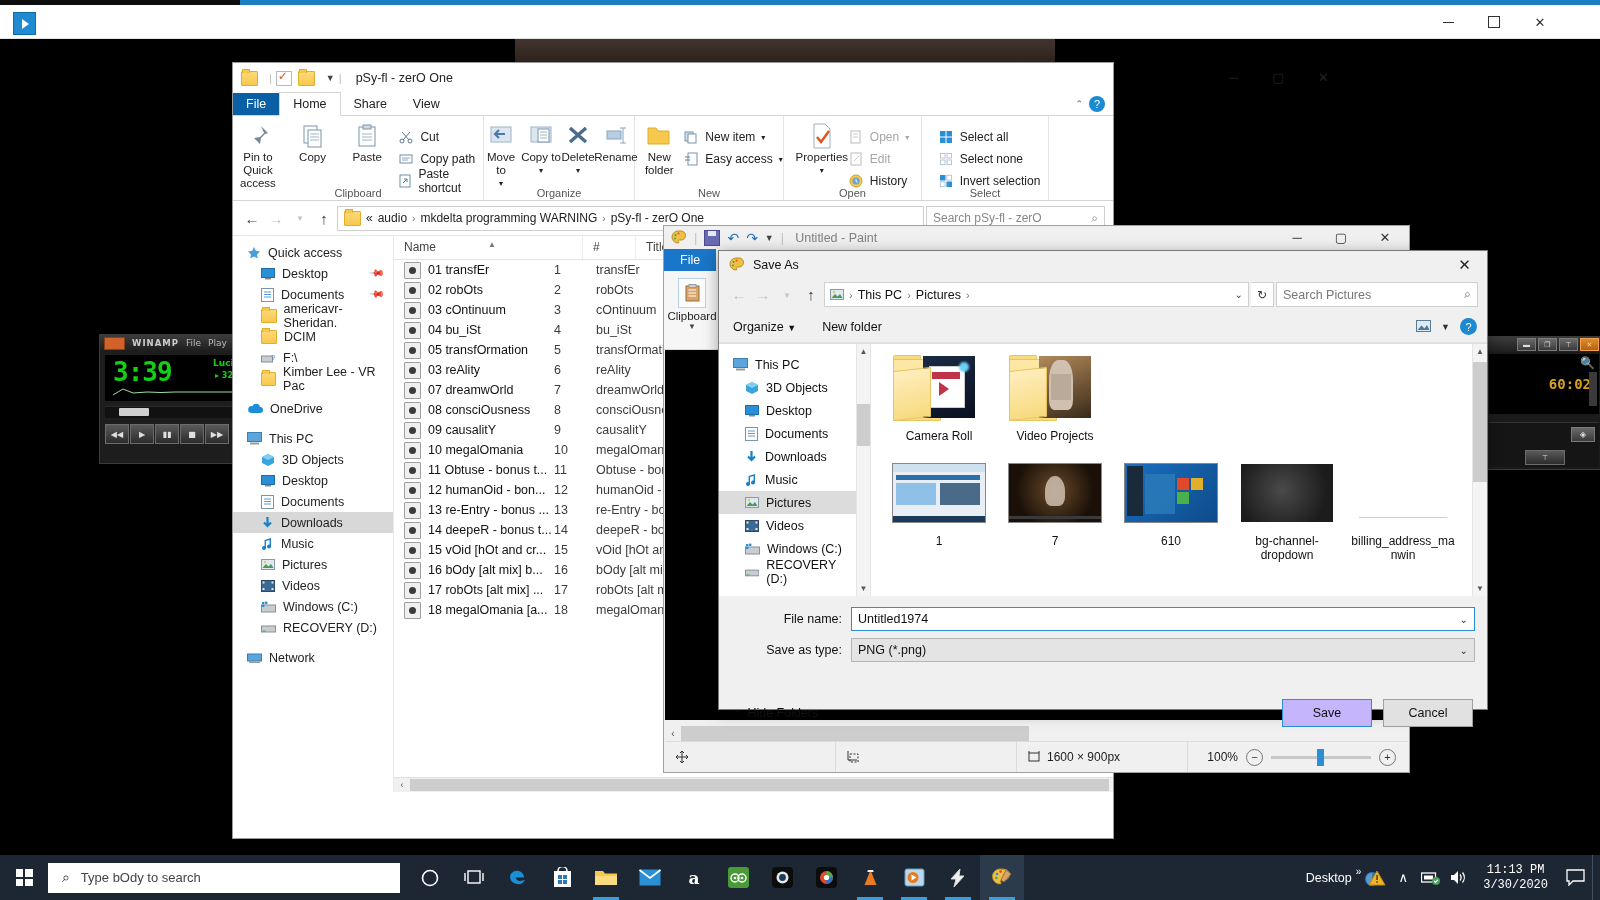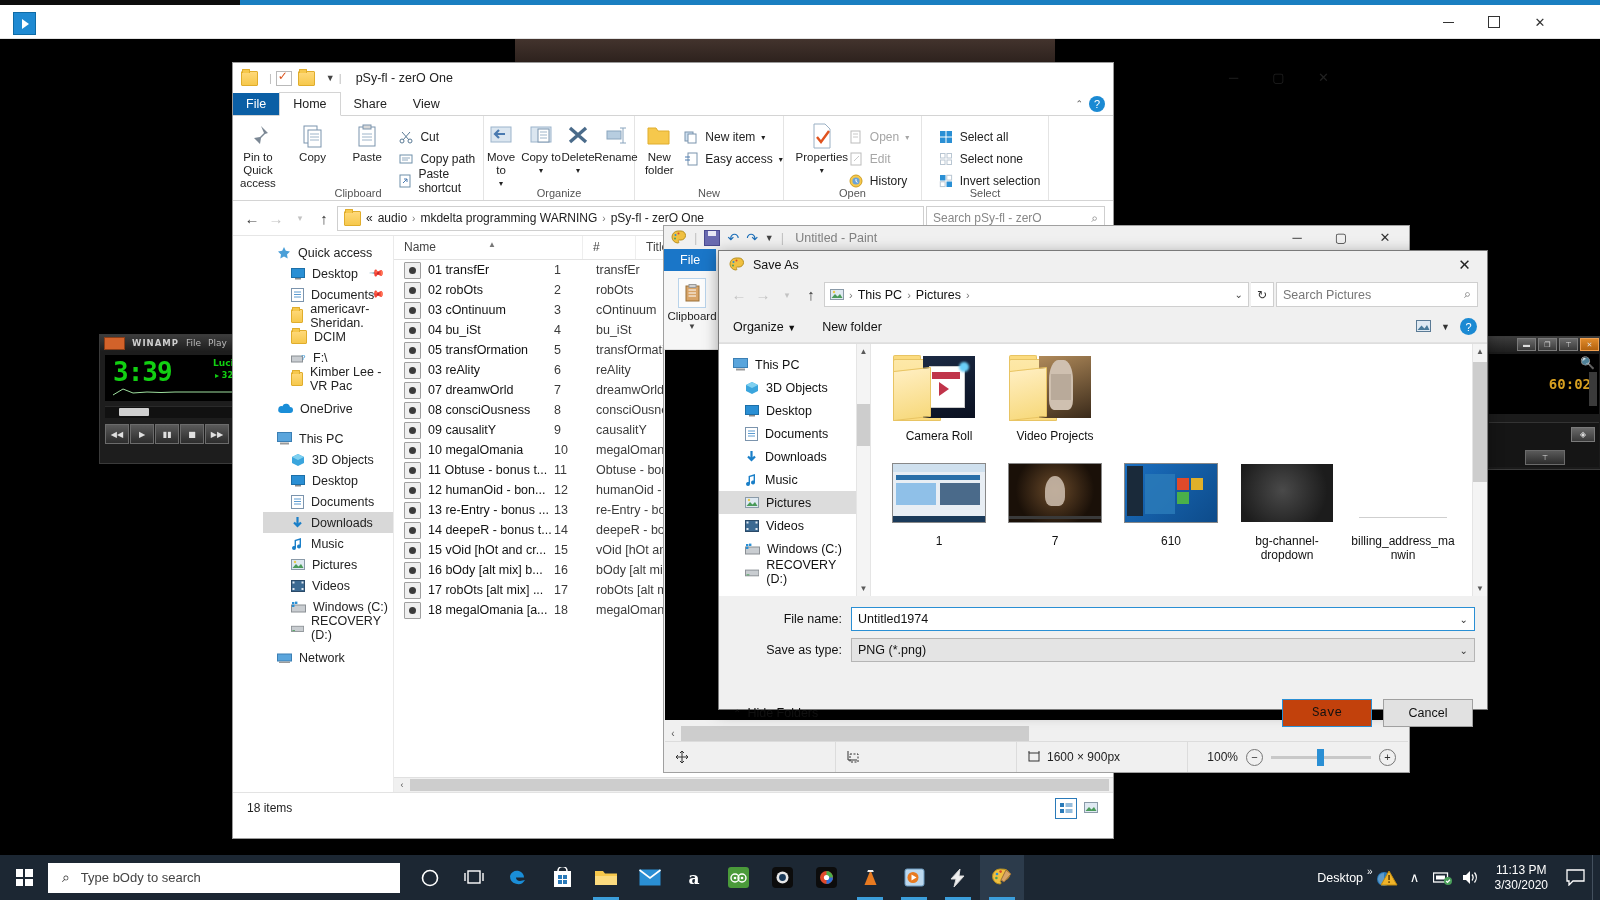--- a/index.html
+++ b/index.html
@@ -87,21 +87,21 @@
   .sm-ico{width:16px;height:16px;display:flex;align-items:center;justify-content:center;}
   
   #ex-addr{height:34px;display:flex;align-items:center;gap:2px;padding:0 8px;background:#fff;border-bottom:1px solid #e6e6e6;}
   .nav-b{width:22px;height:22px;display:flex;align-items:center;justify-content:center;color:#3a3a3a;font-size:15px;}
   .nav-b.dis{color:#c3c3c3;}
   #addr-box{flex:1;height:23px;border:1px solid #cfcfcf;display:flex;align-items:center;padding:0 6px;gap:5px;font-size:12px;color:#222;background:#fff;}
   #search-box{width:165px;height:23px;border:1px solid #cfcfcf;display:flex;align-items:center;padding:0 6px;font-size:12px;color:#888;background:#fff;justify-content:space-between;}
   
   #ex-body{display:flex;height:556px;}
   #ex-nav{width:160px;border-right:1px solid #eaeaea;padding-top:6px;overflow:hidden;background:#fff;}
-  .nav-item{height:21px;display:flex;align-items:center;font-size:12.5px;color:#222;padding-left:14px;gap:7px;position:relative;margin-left:30px;}
+  .nav-item{height:21px;display:flex;align-items:center;font-size:12.5px;color:#222;padding-left:14px;gap:7px;position:relative;}
   .nav-item.l2{padding-left:28px;}
   .nav-item.sel{background:#d8d8d8;}
   .pin{position:absolute;right:10px;color:#9a9a9a;font-size:10px;transform:rotate(45deg);}
   .nav-gap{height:9px;}
   #ex-list{flex:1;display:flex;flex-direction:column;overflow:hidden;}
   #ex-head{height:23px;border-bottom:1px solid #e3e3e3;display:flex;align-items:center;font-size:12px;color:#444;}
   .hc{padding-left:10px;position:relative;height:23px;line-height:23px;}
   .hc.b{border-right:1px solid #eee;}
   .sortmark{position:absolute;left:50%;top:-3px;font-size:8px;color:#777;}
   .frow{height:20px;display:flex;align-items:center;font-size:12.5px;color:#111;}
@@ -181,37 +181,37 @@
   #sa-fscroll{position:absolute;right:0;top:0;width:14px;height:100%;background:#f4f4f4;border-left:1px solid #e5e5e5;}
   #sa-fs-thumb{position:absolute;top:18px;left:0;width:14px;height:120px;background:#cdcdcd;}
   #sa-fields{height:80px;padding:11px 0 0 0;position:relative;}
   .fld-row{display:flex;align-items:center;height:24px;margin-bottom:7px;}
   .fld-lb{width:123px;text-align:right;padding-right:9px;font-size:12.5px;color:#111;}
   .fld-in{flex:1;margin-right:12px;height:22px;border:1px solid #2a8fd4;background:#fff;display:flex;align-items:center;padding:0 6px;font-size:12.5px;color:#111;justify-content:space-between;}
   .fld-in.grey{background:#e4e4e4;border-color:#b5b5b5;}
   #sa-bottom{height:52px;display:flex;align-items:center;position:relative;padding-left:14px;}
   #sa-hide{display:flex;align-items:center;gap:6px;font-size:12.5px;color:#111;}
   .dlg-btn{position:absolute;width:88px;height:26px;border:1px solid #a0a0a0;background:#e1e1e1;display:flex;align-items:center;justify-content:center;font-size:12.5px;color:#111;}
-  #btn-save{right:115px;border:1px solid #2a8fd4;background:#c2410c;font-family:Liberation Mono, monospace;}
+  #btn-save{right:115px;border:1px solid #2a8fd4;background:#c4b5fd;}
   #btn-cancel{right:14px;}
   
   #taskbar{position:absolute;left:0;bottom:0;width:1600px;height:45px;background:#1c2733;display:flex;align-items:center;}
   #tb-start{width:48px;height:45px;display:flex;align-items:center;justify-content:center;}
   .win-logo{width:17px;height:17px;display:grid;grid-template-columns:1fr 1fr;grid-template-rows:1fr 1fr;gap:2px;}
   .win-logo i{background:#fff;display:block;}
   #tb-search{width:338px;height:30px;background:#fff;display:flex;align-items:center;gap:11px;padding-left:14px;font-size:13px;color:#444;}
   .tb-ico{width:44px;height:45px;display:flex;align-items:center;justify-content:center;position:relative;}
   .tb-ico.act{background:#2c3b4b;}
   .tb-ico.act:after{content:"";position:absolute;left:9px;bottom:0;width:26px;height:3px;background:#3b9edb;}
   .tb-ico.run:after{content:"";position:absolute;left:9px;bottom:0;width:26px;height:3px;background:#3b9edb;}
   #tb-right{margin-left:auto;display:flex;align-items:center;height:45px;gap:0;}
   #tb-desk{font-size:12.5px;color:#fff;padding-right:4px;}
   #tb-chev2{color:#fff;font-size:10px;align-self:flex-start;padding-top:11px;}
   .tray{width:28px;height:45px;display:flex;align-items:center;justify-content:center;color:#fff;}
-  #tb-clock{height:45px;display:flex;flex-direction:column;justify-content:center;align-items:center;color:#fff;font-size:12px;line-height:15px;padding:0 10px;}
+  #tb-clock{height:45px;display:flex;flex-direction:column;justify-content:center;align-items:center;color:#fff;font-size:12px;line-height:15px;padding:0 10px;font-family:Liberation Mono, monospace;}
   #tb-action{width:34px;height:45px;display:flex;align-items:center;justify-content:center;}
   #tb-showdesk{width:7px;height:45px;border-left:1px solid #43505e;}
 </style>
 </head>
 <body>
 
 <div id="desktop">
   <div id="desk-strip"></div>
   <div id="desk-dark-top"></div>
   <div id="wall-photo"></div>
@@ -885,41 +885,20 @@
           </div>
         </div>
       <div style="flex:1"></div>
       <div id="ex-hscroll">
         <div id="ex-hs-left">‹</div>
         <div id="ex-hs-thumb"></div>
       </div>
     </div>
   </div>
 
-  <div id="ex-status">
-    <span>18 items</span>
-    <div class="vbtn" id="vb1">
-      <svg width="13" height="11" viewBox="0 0 13 11">
-          <g fill="#2a7ab9">
-            <rect x="0" y="0" width="4" height="4"></rect>
-            <rect x="5.5" y="0.5" width="7" height="1"></rect>
-            <rect x="5.5" y="2.5" width="7" height="1"></rect>
-            <rect x="0" y="6" width="4" height="4"></rect>
-            <rect x="5.5" y="6.5" width="7" height="1"></rect>
-            <rect x="5.5" y="8.5" width="7" height="1"></rect>
-          </g>
-        </svg>
-    </div>
-    <div class="vbtn" id="vb2">
-      <svg width="14" height="11" viewBox="0 0 14 11">
-          <rect x="0.5" y="0.5" width="13" height="10" fill="#dfe9f2" stroke="#8a9aa8"></rect>
-          <path d="M1.5 9l3.5-4 2.5 2.6L10 5l2.5 4z" fill="#4a9a5a"></path>
-        </svg>
-    </div>
-  </div>
 </div>
 
 <div id="paint">
   <div id="pt-title">
     <svg id="pt-pal" viewBox="0 0 16 15">
       <path d="M7 1a6 6 0 100 12c1 0 1-1 .5-1.6-.6-.7 0-1.4.8-1.4H10a4 4 0 000-9z" fill="#f0c040" stroke="#b8901f"></path>
       <circle cx="4.5" cy="5" r="1" fill="#2a8fd4"></circle>
         <circle cx="7.5" cy="3.5" r="1" fill="#d84a2a"></circle>
         <circle cx="4" cy="8.5" r="1" fill="#4aa05a"></circle>
     </svg>

